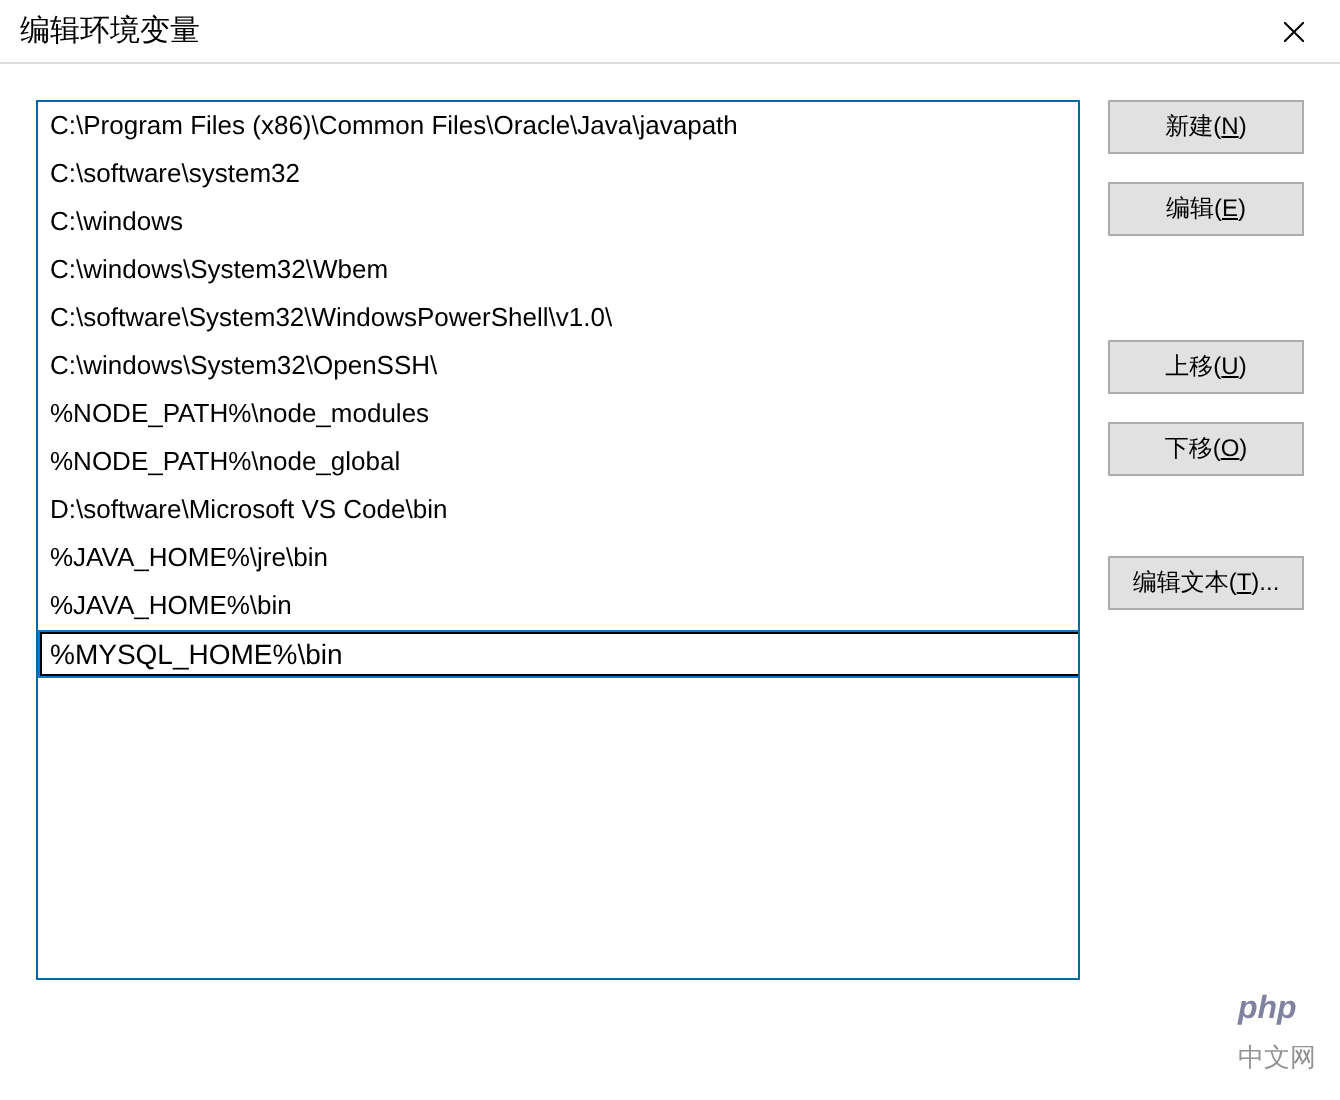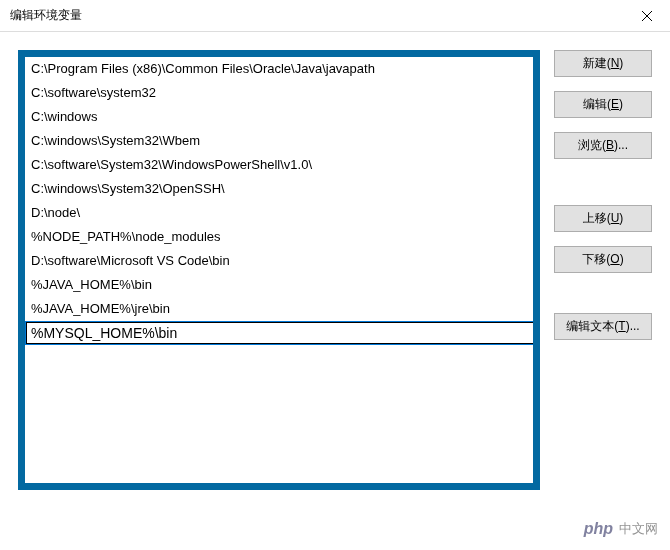--- a/index.html
+++ b/index.html
@@ -15,42 +15,42 @@
     .titlebar {
       height: 32px;
       display: flex;
       align-items: center;
       justify-content: space-between;
       padding: 0 0 0 10px;
       background: #ffffff;
       border-bottom: 1px solid #ddd;
     }
     .titlebar .title {
-      font-size: 12px;
+      font-size: 15px;
       color: #000;
     }
     .close-btn {
       width: 46px;
       height: 32px;
       display: flex;
       align-items: center;
       justify-content: center;
       font-size: 14px;
       color: #000;
       cursor: pointer;
     }
     .content {
       display: flex;
       padding: 18px 18px 0 18px;
       gap: 14px;
       height: calc(100% - 32px);
     }
     .listbox {
       flex: 1;
-      border: 7px solid #0369a1;
+      border: 1px solid #0369a1;
       background: #fff;
       height: 440px;
       overflow: hidden;
       position: relative;
     }
     .list-item {
       height: 24px;
       line-height: 24px;
       padding: 0 6px;
       font-size: 13px;
@@ -98,20 +98,21 @@
     .watermark {
       position: absolute;
       right: 12px;
       bottom: 12px;
       display: flex;
       align-items: flex-start;
       gap: 6px;
       font-size: 13px;
       color: #888;
       opacity: 0.9;
+      flex-direction: column;
     }
     .watermark .php-logo {
       font-weight: 700;
       font-style: italic;
       color: #747596;
       font-size: 16px;
       text-shadow: 0 0 2px #fff;
     }
   </style>
 </head>
@@ -127,36 +128,35 @@
 </div>
 
 <div class="content">
   <div class="listbox">
     <div class="list-item">C:\Program Files (x86)\Common Files\Oracle\Java\javapath</div>
     <div class="list-item">C:\software\system32</div>
     <div class="list-item">C:\windows</div>
     <div class="list-item">C:\windows\System32\Wbem</div>
     <div class="list-item">C:\software\System32\WindowsPowerShell\v1.0\</div>
     <div class="list-item">C:\windows\System32\OpenSSH\</div>
-    <div class="list-item">D:\node\</div>
     <div class="list-item">%NODE_PATH%\node_modules</div>
+    <div class="list-item">%NODE_PATH%\node_global</div>
     <div class="list-item">D:\software\Microsoft VS Code\bin</div>
+    <div class="list-item">%JAVA_HOME%\jre\bin</div>
     <div class="list-item">%JAVA_HOME%\bin</div>
-    <div class="list-item">%JAVA_HOME%\jre\bin</div>
     <div class="list-item selected">
       <input class="edit-input" type="text" value="%MYSQL_HOME%\bin" style="">
     </div>
   </div>
 
   <div class="button-col">
     <button class="win-btn"><span>新建(</span><span class="underline">N</span><span>)</span></button>
     <div class="gap-small"></div>
     <button class="win-btn"><span>编辑(</span><span class="underline">E</span><span>)</span></button>
     <div class="gap-small"></div>
-    <button class="win-btn"><span>浏览(</span><span class="underline">B</span><span>)...</span></button>
     <div class="gap-small"></div>
     <div class="gap-large"></div>
     <button class="win-btn"><span>上移(</span><span class="underline">U</span><span>)</span></button>
     <div class="gap-small"></div>
     <button class="win-btn"><span>下移(</span><span class="underline">O</span><span>)</span></button>
     <div class="gap-large"></div>
     <button class="win-btn"><span>编辑文本(</span><span class="underline">T</span><span>)...</span></button>
   </div>
 </div>
 

